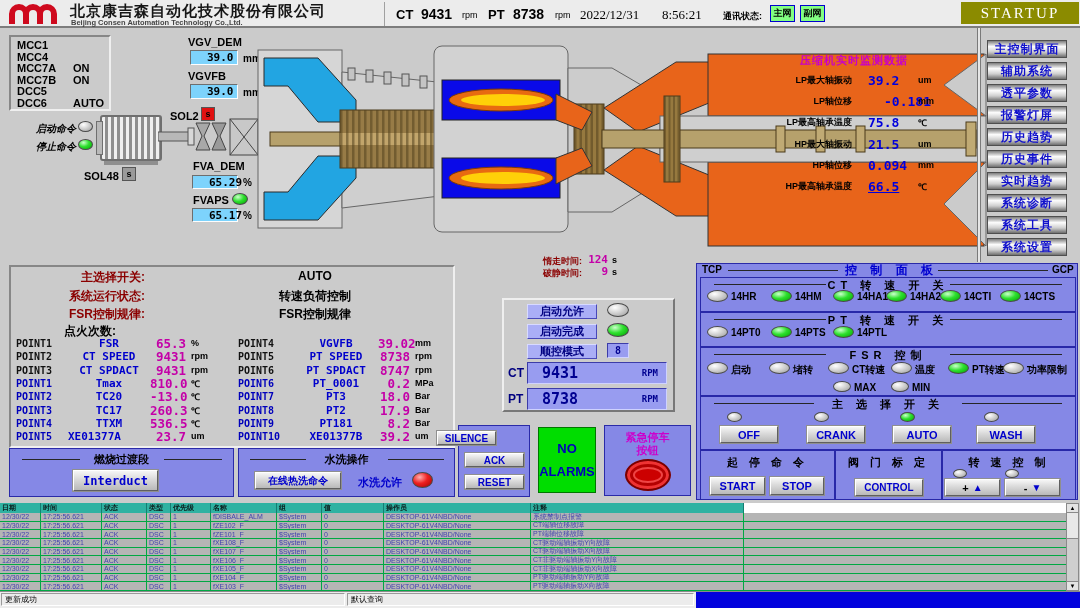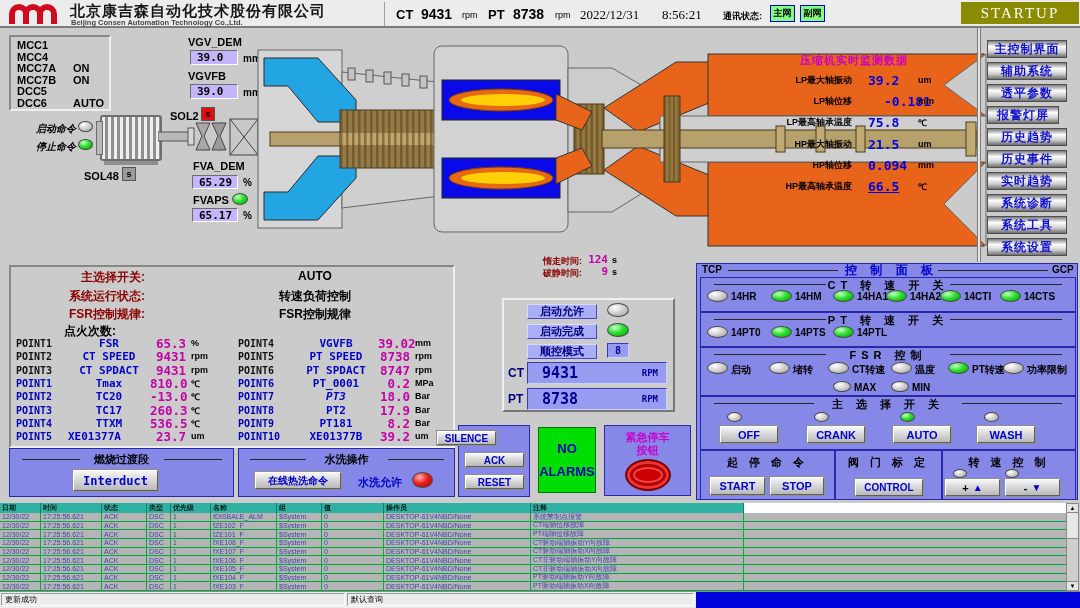--- a/index.html
+++ b/index.html
@@ -18,22 +18,22 @@
   .serif{font-family:"Liberation Serif",serif;}
   .netbox{background:#82ff82;border:1px solid #0000cc;font-size:9px;font-weight:bold;
           display:flex;align-items:center;justify-content:center;}
   .startup{background:#8b8b00;color:#fff;font-family:"Liberation Serif",serif;font-size:15px;
            letter-spacing:2px;display:flex;align-items:center;justify-content:center;}
   
   .lamp{border-radius:50%;border:1px solid #4a4a4a;
         background:radial-gradient(ellipse at 35% 30%,#ffffff,#d2d2d2 45%,#9a9a9a);}
   .lamp.on{background:radial-gradient(ellipse at 35% 30%,#ccffcc,#2ee02e 45%,#00a000);}
   .lamp.red{background:radial-gradient(ellipse at 35% 30%,#ffb0b0,#ee2020 45%,#a00000);}
-  .wbox{background:#c4b5fd;border:1px solid;border-color:#6e6e6e #fdfdfd #fdfdfd #6e6e6e;
-        font-weight:bold;font-size:11px;display:flex;align-items:center;padding-left:6px;
+  .wbox{background:#7dd3fc;border:1px solid;border-color:#6e6e6e #fdfdfd #fdfdfd #6e6e6e;
+        font-weight:bold;font-size:11px;display:flex;align-items:center;padding-left:16px;
         font-family:"DejaVu Sans Mono",monospace;}
   .bevel{background:linear-gradient(180deg,#f6f6f6,#d9d9d9 45%,#b9b9b9);
          border:1px solid;border-color:#ffffff #5f5f5f #5f5f5f #ffffff;box-shadow:0 0 0 1px #8f8f8f;
          color:#0000cc;font-weight:bold;display:flex;align-items:center;justify-content:center;}
   .sb-btn{background:linear-gradient(180deg,#7e7e7e,#fdfdfd 35%,#cfcfcf 68%,#6f6f6f);
           border:1px solid #4f4f4f;color:#1111cc;font-weight:bold;font-size:12px;
           display:flex;align-items:center;justify-content:center;letter-spacing:1px;}
   .sunken{border:2px solid;border-color:#878787 #efefef #efefef #878787;}
   .raised{border:2px solid;border-color:#efefef #777777 #777777 #efefef;}
   .blue-panel{background:#8588e6;border:1px solid #2a2aa8;}
@@ -452,21 +452,21 @@
   </div>
 
   <div class="abs" style="left:0;top:591px;width:1080px;height:17px;background:#ececec;border-top:1px solid #8a8a8a"></div>
   <div class="abs statuscell" style="left:347px;top:593px;width:347px;height:13px">默认查询</div>
   <div class="abs statuscell" style="left:1px;top:593px;width:344px;height:13px">更新成功</div>
   <div class="abs" style="left:696px;top:592px;width:384px;height:16px;background:#0202dd"></div>
 
 <div class="sb-btn abs" style="left: 987px; top: 40px; width: 80px; height: 18px;">主控制界面</div>
     <div class="sb-btn abs" style="left: 987px; top: 62px; width: 80px; height: 18px;">辅助系统</div>
     <div class="sb-btn abs" style="left: 987px; top: 84px; width: 80px; height: 18px;">透平参数</div>
-    <div class="sb-btn abs" style="left: 987px; top: 106px; width: 72px; height: 18px;">报警灯屏</div>
+    <div class="sb-btn abs" style="left: 987px; top: 106px; width: 80px; height: 18px;">报警灯屏</div>
     <div class="sb-btn abs" style="left: 987px; top: 128px; width: 80px; height: 18px;">历史趋势</div>
     <div class="sb-btn abs" style="left: 987px; top: 150px; width: 80px; height: 18px;">历史事件</div>
     <div class="sb-btn abs" style="left: 987px; top: 172px; width: 80px; height: 18px;">实时趋势</div>
     <div class="sb-btn abs" style="left: 987px; top: 194px; width: 80px; height: 18px;">系统诊断</div>
     <div class="sb-btn abs" style="left: 987px; top: 216px; width: 80px; height: 18px;">系统工具</div>
     <div class="sb-btn abs" style="left: 987px; top: 238px; width: 80px; height: 18px;">系统设置</div>
     <div class="abs" style="left: 740px; top: 74px; width: 215px; height: 12px; display: flex; align-items: center;">
       <div style="width: 112px; text-align: right; font-size: 9px; font-weight: bold;">LP最大轴振动</div>
       <div class="mono" style="width: 66px; padding-left: 16px; font-size: 13px; font-weight: bold; color: rgb(0, 0, 221);">39.2</div>
       <div style="font-size: 9px; font-weight: bold;">um</div>
@@ -563,21 +563,21 @@
       <div style="font-size: 9px; font-weight: bold; margin-left: 5px;">rpm</div>
     </div>
     <div class="abs" style="left: 238px; top: 377px; height: 12px; display: flex; align-items: center;">
       <div class="mono" style="width: 56px; font-size: 10px; font-weight: bold; color: rgb(0, 0, 187);">POINT6</div>
       <div class="blname" style="width: 84px; text-align: center; font-size: 11px;">PT_0001</div>
       <div class="mag" style="width: 32px; text-align: right; font-size: 12.5px;">0.2</div>
       <div style="font-size: 9px; font-weight: bold; margin-left: 5px;">MPa</div>
     </div>
     <div class="abs" style="left: 238px; top: 390px; height: 12px; display: flex; align-items: center;">
       <div class="mono" style="width: 56px; font-size: 10px; font-weight: bold; color: rgb(0, 0, 187);">POINT7</div>
-      <div class="blname" style="width: 84px; text-align: center; font-size: 11px; font-style: italic;">PT3</div>
+      <div class="blname" style="width: 84px; text-align: center; font-size: 11px;">PT3</div>
       <div class="mag" style="width: 32px; text-align: right; font-size: 12.5px;">18.0</div>
       <div style="font-size: 9px; font-weight: bold; margin-left: 5px;">Bar</div>
     </div>
     <div class="abs" style="left: 238px; top: 404px; height: 12px; display: flex; align-items: center;">
       <div class="mono" style="width: 56px; font-size: 10px; font-weight: bold; color: rgb(0, 0, 187);">POINT8</div>
       <div class="blname" style="width: 84px; text-align: center; font-size: 11px;">PT2</div>
       <div class="mag" style="width: 32px; text-align: right; font-size: 12.5px;">17.9</div>
       <div style="font-size: 9px; font-weight: bold; margin-left: 5px;">Bar</div>
     </div>
     <div class="abs" style="left: 238px; top: 417px; height: 12px; display: flex; align-items: center;">

